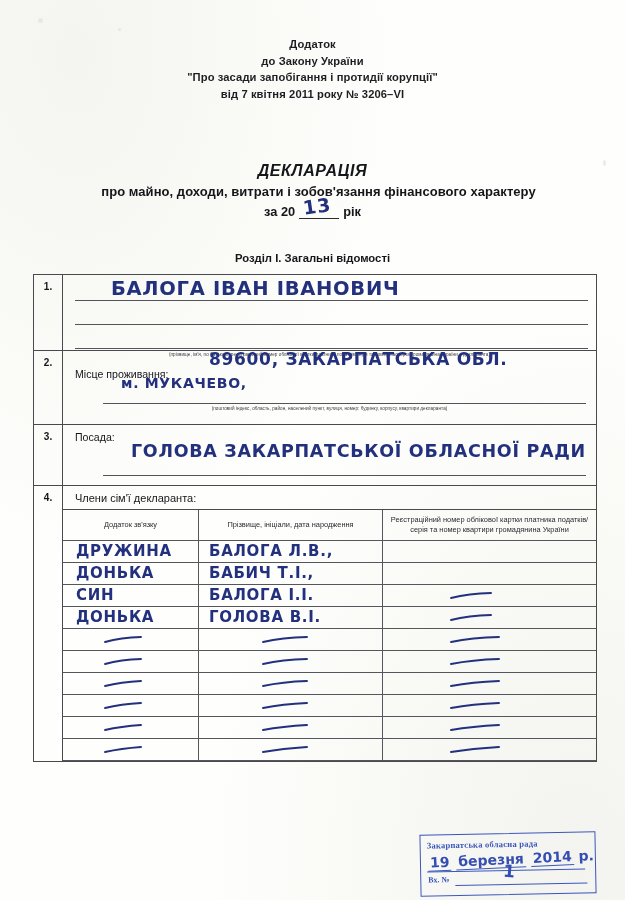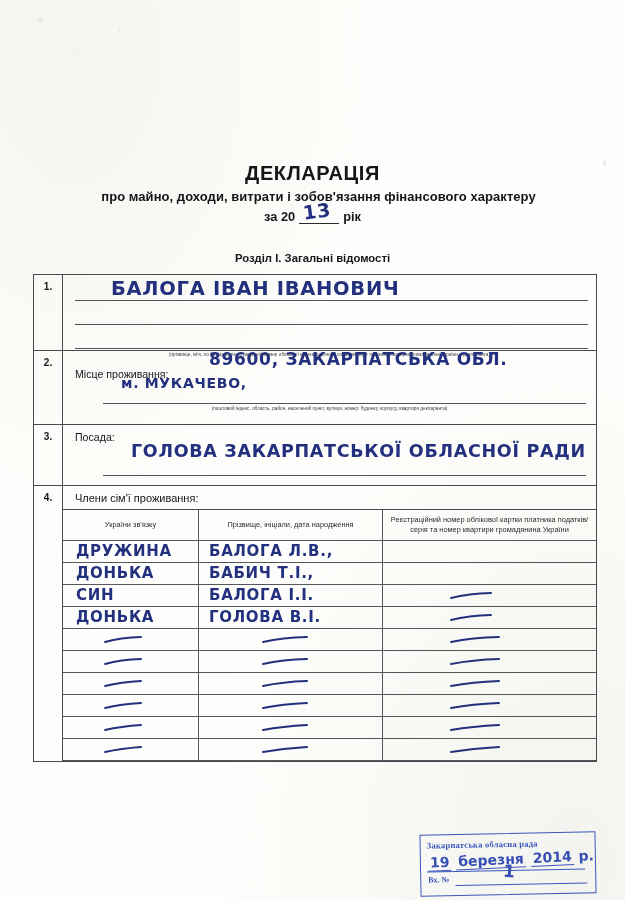--- a/index.html
+++ b/index.html
@@ -26,21 +26,21 @@
     position:absolute;left:0;right:0;top:36px;
     text-align:center;font-size:11.2px;line-height:16.5px;
     font-weight:bold;letter-spacing:.1px;color:#1d1e22;
   }
   .hdr div{white-space:nowrap;}
 
   
   .title{
     position:absolute;left:0;right:0;top:162px;text-align:center;
   }
-  .title .t1{font-size:20px;font-weight:bold;letter-spacing:.6px;}
+  .title .t1{font-size:16px;font-weight:bold;letter-spacing:.6px;font-style:italic;}
   .title .t2{font-size:13px;font-weight:bold;margin-top:4px;letter-spacing:.05px;padding-left:12px;}
   .title .t3{
     font-size:12.8px;font-weight:bold;margin-top:4px;
     display:flex;justify-content:center;align-items:flex-end;gap:0;
   }
   .yearslot{
     display:inline-block;min-width:40px;
     border-bottom:1.1px solid #2a2a2e;
     margin:0 4px;position:relative;height:15px;
   }
@@ -203,20 +203,26 @@
 </style>
 </head>
 <body>
 
 <div class="page">
 
   <div class="speck" style="left:38px;top:18px;width:5px;height:5px;"></div>
   <div class="speck" style="left:603px;top:160px;width:3px;height:6px;"></div>
   <div class="speck" style="left:118px;top:28px;width:3px;height:3px;"></div>
 
+  <div class="hdr">
+    <div>Додаток</div>
+    <div>до Закону України</div>
+    <div>"Про засади запобігання  і протидії корупції"</div>
+    <div>від 7 квітня 2011 року № 3206–VI</div>
+  </div>
 
   <div class="title">
     <div class="t1">ДЕКЛАРАЦІЯ</div>
     <div class="t2">про майно, доходи, витрати і зобов'язання фінансового характеру</div>
     <div class="t3">
       <span>за 20</span>
       <span class="yearslot">
         <span class="hw">13</span>
       </span>
       <span>рік</span>
@@ -254,25 +260,25 @@
       <div class="bodycell b3">
         <span class="lbl">Посада:</span>
         <span class="hw hw1">ГОЛОВА ЗАКАРПАТСЬКОЇ ОБЛАСНОЇ РАДИ</span>
         <div class="uline"></div>
       </div>
     </div>
 
     <div class="row">
       <div class="numcell">4.</div>
       <div class="bodycell b4">
-        <div class="title4">Члени сім'ї проживання:</div>
+        <div class="title4">Члени сім'ї декларанта:</div>
         <table class="ftable">
           <thead>
             <tr>
-              <th class="c1">України зв'язку</th>
+              <th class="c1">Додаток зв'язку</th>
               <th class="c2">Прізвище, ініціали, дата народження</th>
               <th class="c3">Реєстраційний номер облікової картки платника податків/ серія та номер квартири громадянина України</th>
             </tr>
           </thead>
           <tbody id="family-rows">
               <tr>
                 <td class="c1"><span class="hw cellhw">ДРУЖИНА</span></td>
                 <td class="c2"><span class="hw cellhw">БАЛОГА Л.В.,</span></td>
                 <td class="c3"></td>
               </tr>

